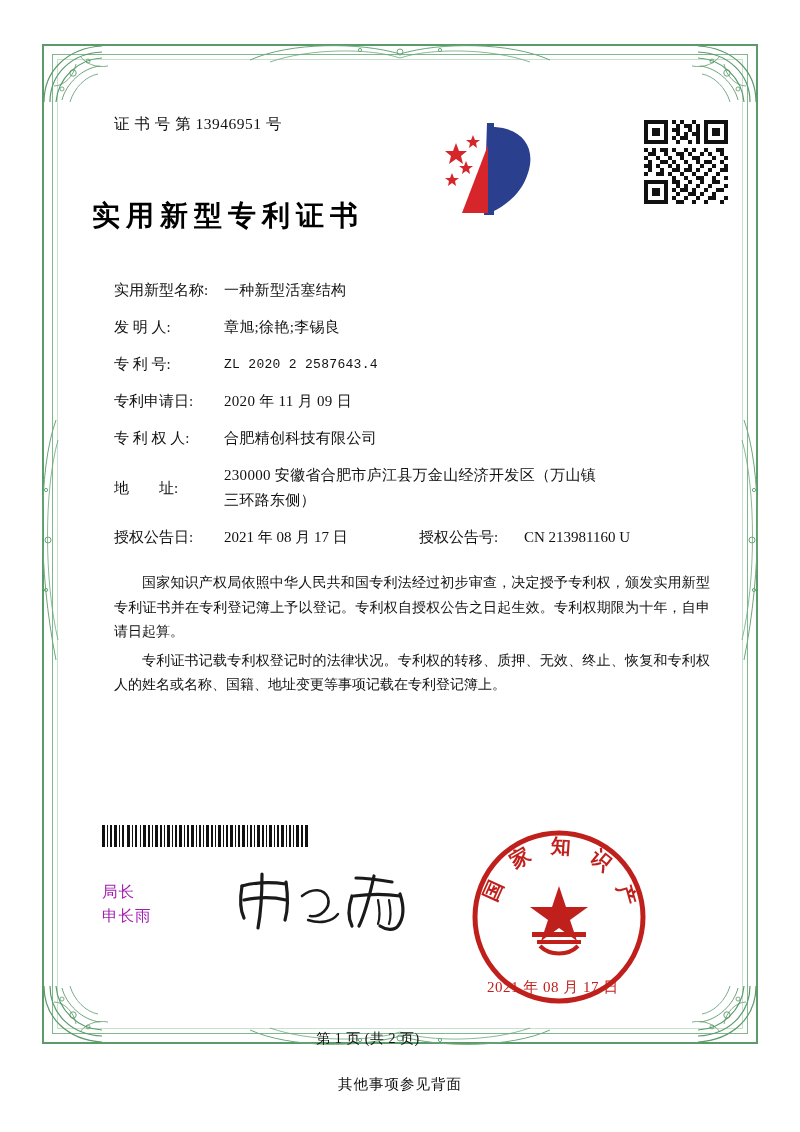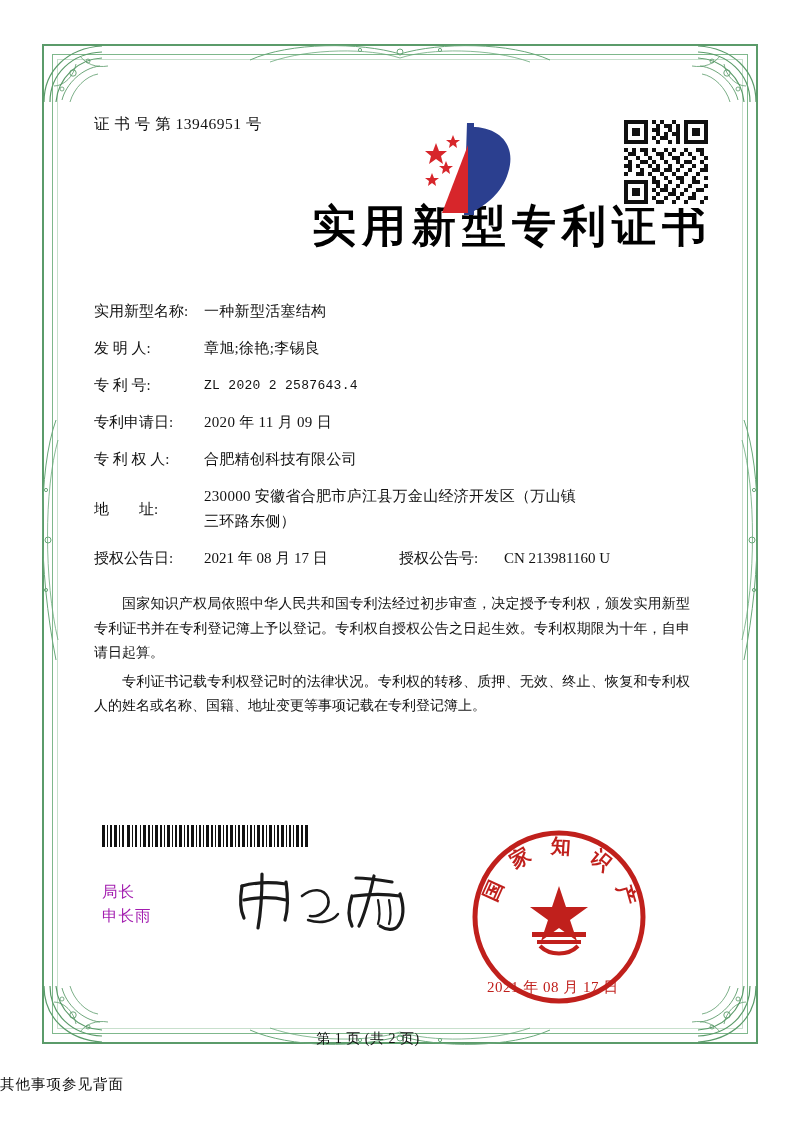--- a/index.html
+++ b/index.html
@@ -67,21 +67,21 @@
     color: #6aa87a;
   }
   .edge-top  { left: 250px; top: 40px;  width: 300px; height: 26px; }
   .edge-bot  { left: 250px; bottom: 82px; width: 300px; height: 26px; transform: scaleY(-1); }
   .edge-left { left: 36px; top: 420px; width: 26px; height: 240px; }
   .edge-right{ right: 36px; top: 420px; width: 26px; height: 240px; transform: scaleX(-1); }
 
   
   .content {
     position: absolute;
-    left: 72px;
+    left: 92px;
     top: 100px;
     width: 640px;
   }
 
   .cert-number {
     font-size: 15.5px;
     letter-spacing: 0.5px;
     color: #111;
     margin: 14px 0 0 22px;
     font-family: "Liberation Serif", "DejaVu Serif", serif;
@@ -101,22 +101,22 @@
     position: absolute;
     right: 0px;
     top: 16px;
     width: 92px;
     height: 92px;
   }
   .qr svg { display:block; }
 
   .doc-title {
     margin-top: 62px;
-    text-align: right;
-    font-size: 44px;
+    text-align: left;
+    font-size: 28px;
     font-weight: bold;
     letter-spacing: 6px;
     color: #000;
     font-family: "DejaVu Serif", "Liberation Serif", serif;
   }
 
   .fields {
     margin-top: 48px;
     margin-left: 22px;
     font-size: 15px;
@@ -226,20 +226,21 @@
     text-align: center;
     font-size: 14px;
     color: #111;
     letter-spacing: 0.5px;
   }
   .footer-note {
     position: absolute;
     left: 0;
     top: 1075px;
     width: 800px;
+    text-align: center;
     font-size: 14.5px;
     color: #111;
     letter-spacing: 1px;
   }
 </style>
 </head>
 <body>
 
 <div class="page">
 

